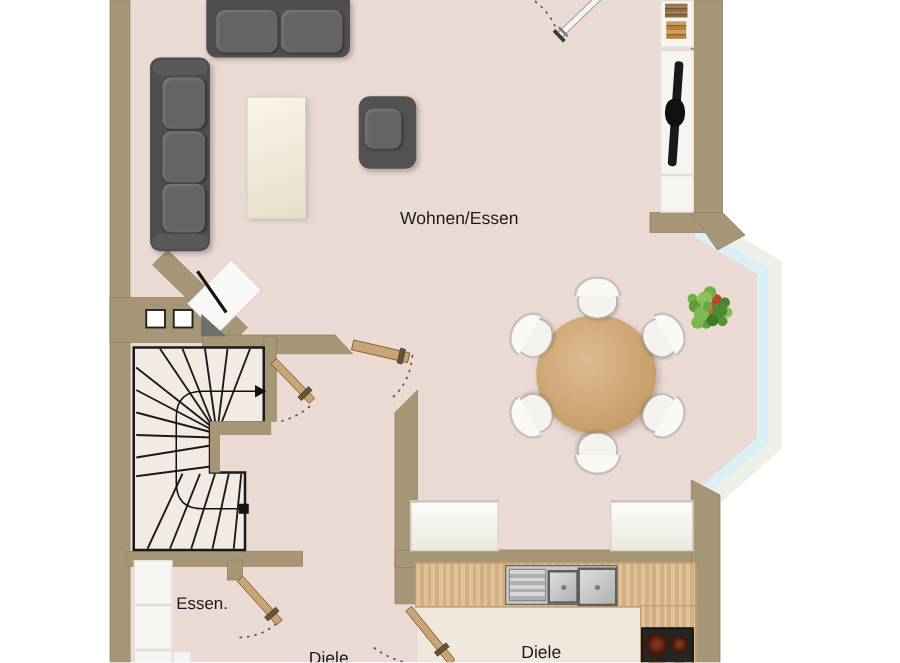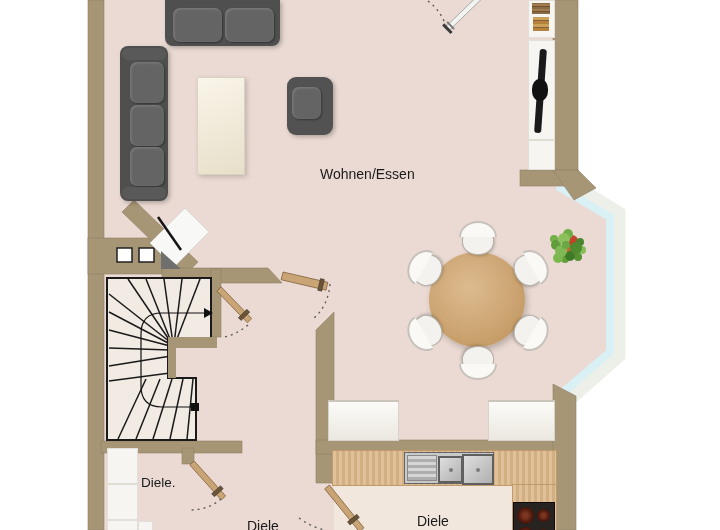--- a/index.html
+++ b/index.html
@@ -226,14 +226,14 @@
 
   <div class="f white-unit" style="left:107px;top:448px;width:29px;height:70px">
     <div class="divider" style="top:34px"></div>
   </div>
   <div class="f white-unit" style="left:107px;top:520px;width:29px;height:10px"></div>
   <div class="f white-unit" style="left:138px;top:521px;width:13px;height:9px"></div>
 
   <div class="label" style="left:320px;top:166px">Wohnen/Essen</div>
   <div class="label" style="left:417px;top:513px">Diele</div>
   <div class="label" style="left:247px;top:518px">Diele</div>
-  <div class="label" style="left:141px;top:475px;font-size:13.5px">Diele.</div>
+  <div class="label" style="left:141px;top:475px;font-size:13.5px">Essen.</div>
 </div>
 
 </body></html>

